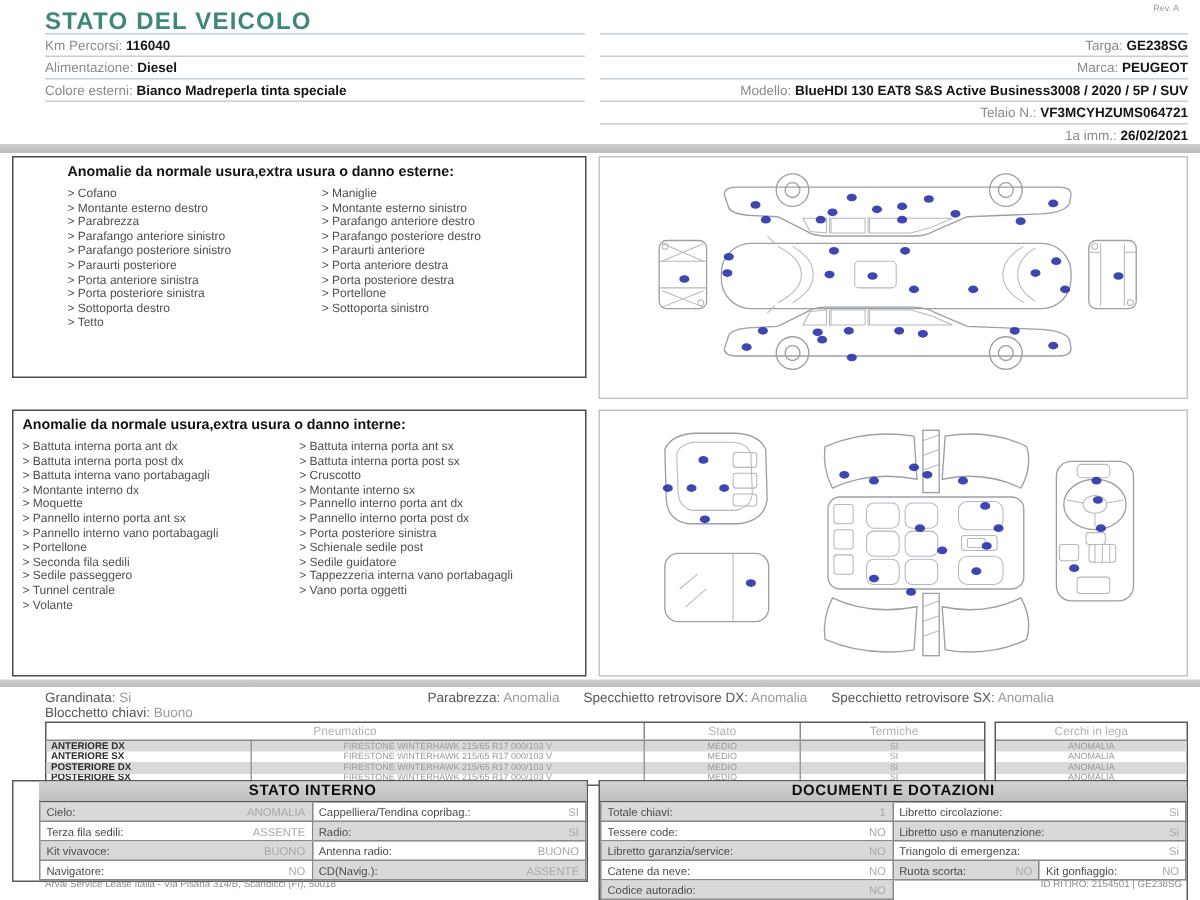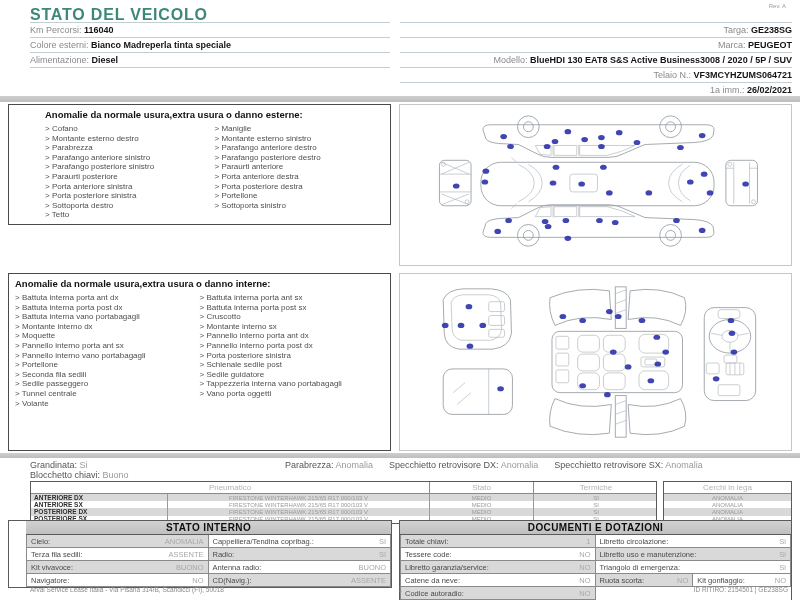--- a/index.html
+++ b/index.html
@@ -17,21 +17,21 @@
   #hdr-right { left:400px; top:22px; width:392px;text-align:right; }
   .field-row { border-bottom:1px solid #c2cdd4; padding:2px 0 1px 0; font-size:9px; color:#8a8a8a; line-height:11px; }
   .field-row b { color:#141414; }
 
   .sep-bar { left:0; width:800px; height:6px; background:linear-gradient(#cfcfcf,#bdbdbd); }
   #bar-top { top:96px; }
   #bar-mid { top:453px; height:5px; }
 
   
   .anom-box { border:1.5px solid #4a4a4a; background:#fff; padding:4px 6px; }
-  #ext-list-box { left:8px;  top:104px; width:383px; height:121px;padding-left:36px; }
+  #ext-list-box { left:8px;  top:104px; width:383px; height:148px;padding-left:36px; }
   #int-list-box { left:8px;  top:273px; width:383px; height:178px; }
   .diagram-box { border:1px solid #c6c6c6; background:#fff; }
   #ext-diagram-box { left:399px; top:104px; width:393px; height:162px; }
   #int-diagram-box { left:399px; top:273px; width:393px; height:178px; }
 
   .section-title { font-size:9.5px; font-weight:bold; color:#111; margin-bottom:4px; }
   .anom-cols { display:flex; }
   .anom-col { width:50%; padding-right:6px; }
   .anomaly-item { font-size:8px; color:#4f4f4f; line-height:9.6px; }
   .anomaly-item::before { content:"> "; color:#4f4f4f; }
@@ -86,22 +86,22 @@
   #footer .f-page  { position:absolute; left:0; width:800px; text-align:center; }
   #footer .f-right { position:absolute; right:12px; }
 </style>
 </head>
 <body>
 
 <div class="abs page-title">STATO DEL VEICOLO</div>
 <div class="abs rev-label">Rev. A</div>
 <div class="abs hdr-fields" id="hdr-left">
     <div class="field-row"><span class="f-label">Km Percorsi: </span><b class="f-value">116040</b></div>
+    <div class="field-row"><span class="f-label">Alimentazione: </span><b class="f-value">Diesel</b></div>
     <div class="field-row"><span class="f-label">Colore esterni: </span><b class="f-value">Bianco Madreperla tinta speciale</b></div>
-    <div class="field-row"><span class="f-label">Alimentazione: </span><b class="f-value">Diesel</b></div>
   </div>
 <div class="abs hdr-fields" id="hdr-right">
     <div class="field-row"><span class="f-label">Targa: </span><b class="f-value">GE238SG</b></div>
     <div class="field-row"><span class="f-label">Marca: </span><b class="f-value">PEUGEOT</b></div>
     <div class="field-row"><span class="f-label">Modello: </span><b class="f-value">BlueHDI 130 EAT8 S&amp;S Active Business3008 / 2020 / 5P / SUV</b></div>
     <div class="field-row"><span class="f-label">Telaio N.: </span><b class="f-value">VF3MCYHZUMS064721</b></div>
     <div class="field-row"><span class="f-label">1a imm.: </span><b class="f-value">26/02/2021</b></div>
   </div>
 <div class="abs sep-bar" id="bar-top"></div>
 

